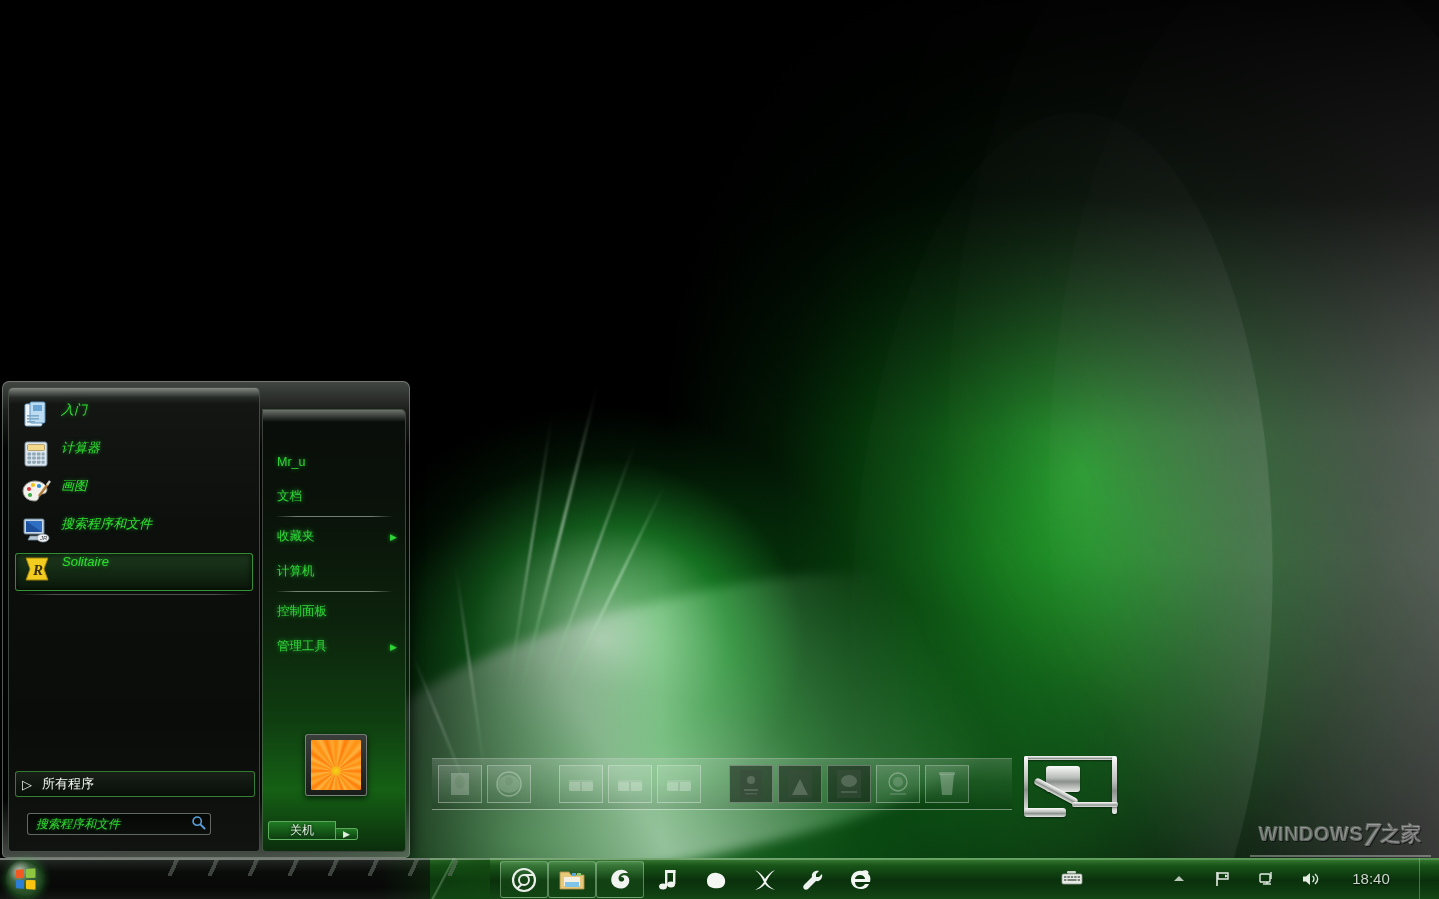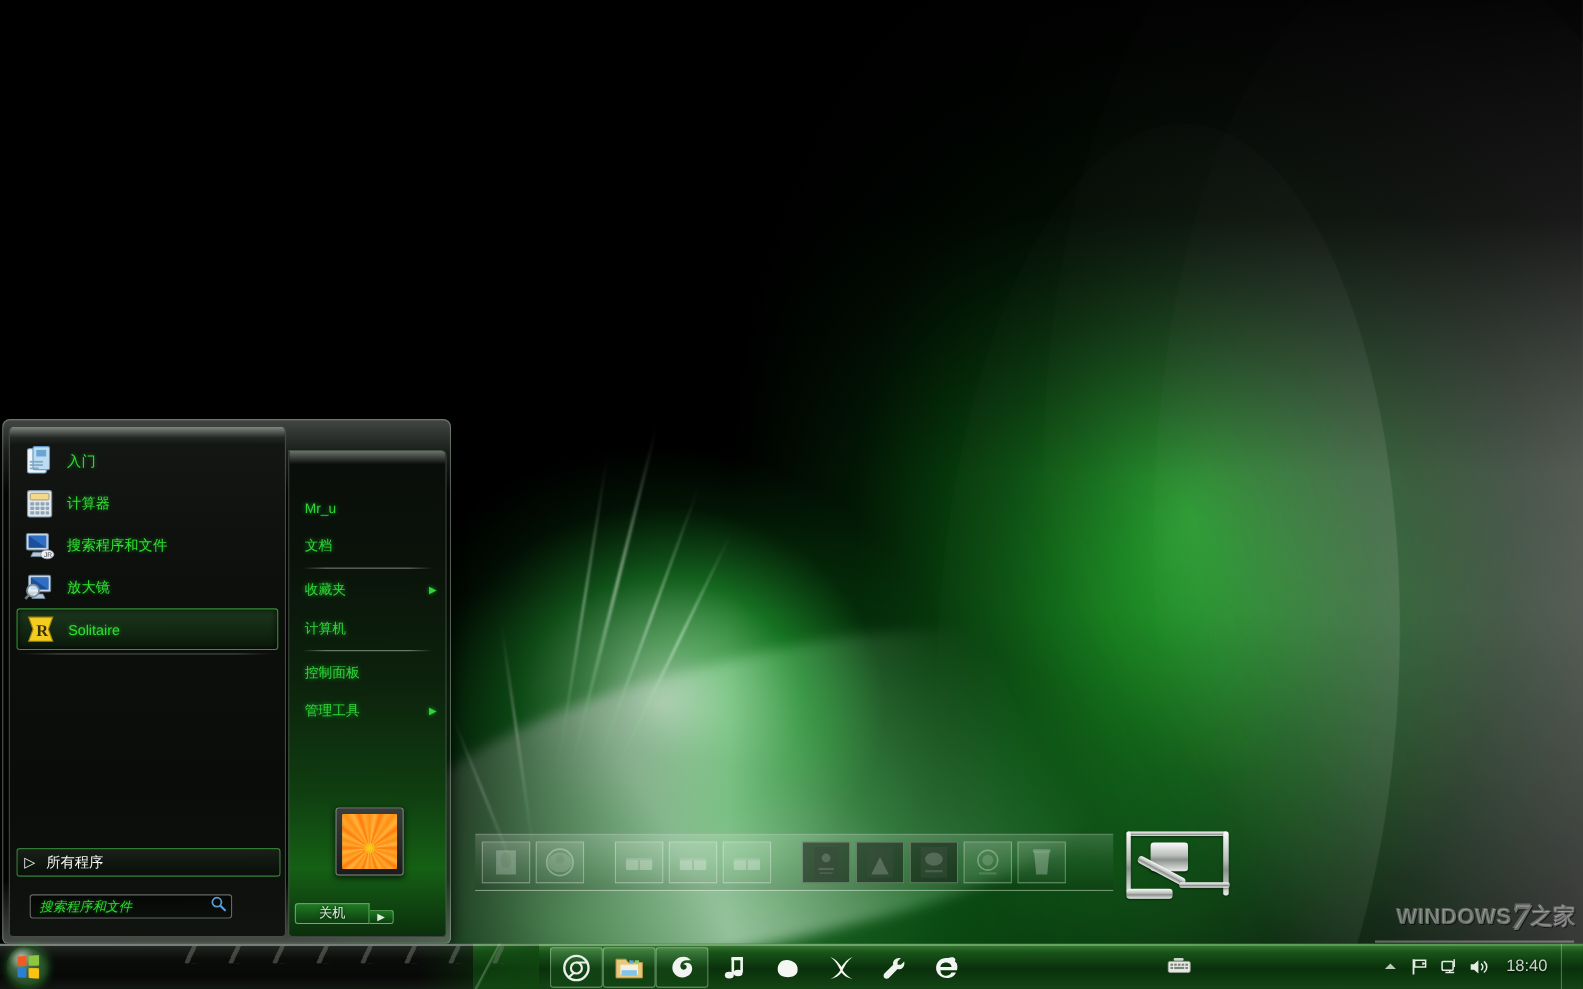--- a/index.html
+++ b/index.html
@@ -122,22 +122,23 @@
     overflow: hidden;
   }
   .sm-left-top-gloss {
     position: absolute; left: 0; top: 0; right: 0; height: 16px;
     background: linear-gradient(180deg, rgba(190,196,190,0.65), rgba(90,96,90,0.25) 60%, rgba(0,0,0,0));
   }
   .sm-items { position: absolute; left: 0; top: 13px; right: 0; }
   .sm-item {
     position: relative;
     height: 38px;
-    display: flex; align-items: center;
+    display: flex; align-items: flex-start;
     padding-left: 12px;
+    font-style: italic;
   }
   .sm-item .ico {
     width: 30px; height: 30px; flex: 0 0 30px;
     margin-right: 10px;
     position: relative;
   }
   .sm-item .lbl {
     font-size: 13px;
     color: #2ee02e;
     text-shadow: 0 0 4px rgba(40,230,60,0.55);
@@ -373,21 +374,21 @@
     border: 1px solid rgba(200,235,200,0.40);
     border-radius: 3px;
   }
   #tb-lang {
     position: absolute; left: 1058px; top: 10px;
     width: 28px; height: 20px;
     display: flex; align-items: center; justify-content: center;
   }
   #tray {
     position: absolute; right: 8px; top: 0; height: 41px;
-    display: flex; align-items: center; gap: 3px;
+    display: flex; align-items: center; gap: 20px;
   }
   .tray-icon {
     width: 24px; height: 28px;
     display: flex; align-items: center; justify-content: center;
   }
   #tb-clock {
     font-size: 15px; color: #c9d6c9;
     min-width: 52px; text-align: center;
     text-shadow: 0 1px 2px rgba(0,0,0,0.9);
     padding-left: 4px;
@@ -395,21 +396,21 @@
   #tb-showdesk {
     width: 12px; height: 41px;
     border-left: 1px solid rgba(200,220,200,0.35);
     margin-left: 4px;
   }
 
   
   #watermark {
     position: absolute; left: 1248px; top: 816px;
     width: 185px; z-index: 30;
-    text-align: right;
+    text-align: center;
     pointer-events: none;
   }
   #watermark .wm-main {
     font-size: 20px; font-weight: bold; letter-spacing: 0.5px;
     color: rgba(255,255,255,0.35);
     text-shadow: 1px 1px 0 rgba(0,0,0,0.55), -1px -1px 0 rgba(255,255,255,0.25);
     white-space: nowrap;
   }
   #watermark .wm-main .seven {
     font-family: "Liberation Serif", serif;
@@ -606,48 +607,49 @@
                 <rect x="15.9" y="21.7" width="3.6" height="3" rx="0.6"></rect>
                 <rect x="20.6" y="21.7" width="3" height="3" rx="0.6"></rect>
               </g>
             </svg>
           </span>
           <span class="lbl">计算器</span>
         </div>
 
 
 
+        <div class="sm-item">
+          <span class="ico">
+            <svg class="g-ico" viewBox="0 0 30 30">
+              <path d="M14 24 C6 24 2 19 2 14 C2 8 8 4 14 4 C21 4 26 8 26 13 C26 16 23 17 21 17 C19 17 18 18 18 19.5 C18 22 16 24 14 24 Z" fill="#f2f1ec" stroke="#8d8d86" stroke-width="1"></path>
+              <circle cx="8" cy="12" r="2.1" fill="#d93b3b"></circle>
+              <circle cx="12" cy="8" r="2.1" fill="#f2c21a"></circle>
+              <circle cx="18" cy="9" r="2.1" fill="#2f8fd6"></circle>
+              <circle cx="9" cy="18" r="2.1" fill="#3faa46"></circle>
+              <path d="M18 19 L27 7" stroke="#b07a34" stroke-width="2.4"></path>
+              <path d="M26 8 L29 4" stroke="#d8d8d2" stroke-width="2.4"></path>
+            </svg>
+          </span>
+          <span class="lbl">画图</span>
+        </div>
 
         <div class="sm-item">
           <span class="ico">
             <svg class="g-ico" viewBox="0 0 30 30">
               <rect x="3" y="4" width="20" height="15" rx="1.5" fill="#c9d8e6" stroke="#6d8598" stroke-width="1"></rect>
               <rect x="5" y="6" width="16" height="11" fill="#1c4f9c"></rect>
               <path d="M5 6 L21 6 L21 17 Z" fill="#2e6fc4"></path>
               <path d="M9 21 L17 21 L19 25 L7 25 Z" fill="#b9c8d6" stroke="#6d8598" stroke-width="0.8"></path>
               <ellipse cx="22" cy="23" rx="6" ry="4" fill="#edf1f4" stroke="#8d9aa5" stroke-width="0.8"></ellipse>
               <text x="19" y="25" font-size="6" fill="#3a3a3a" font-family="sans-serif">JR</text>
             </svg>
           </span>
           <span class="lbl">搜索程序和文件</span>
         </div>
 
-        <div class="sm-item">
-          <span class="ico">
-            <svg class="g-ico" viewBox="0 0 30 30">
-              <rect x="5" y="4" width="20" height="15" rx="1.5" fill="#c9d8e6" stroke="#6d8598" stroke-width="1"></rect>
-              <rect x="7" y="6" width="16" height="11" fill="#1c4f9c"></rect>
-              <path d="M7 6 L23 6 L23 17 Z" fill="#2e6fc4"></path>
-              <path d="M10 21 L18 21 L20 25 L8 25 Z" fill="#b9c8d6" stroke="#6d8598" stroke-width="0.8"></path>
-              <circle cx="9" cy="18" r="5.5" fill="rgba(230,245,255,0.85)" stroke="#7f8b95" stroke-width="1.6"></circle>
-              <path d="M5.2 22 L2 25.5" stroke="#6a7680" stroke-width="2.4"></path>
-            </svg>
-          </span>
-          <span class="lbl">放大镜</span>
-        </div>
 
 
         <div class="sm-item sel">
           <span class="ico">
             <svg class="g-ico" viewBox="0 0 30 30">
               <path d="M4 4 L26 4 L22 15 L26 26 L4 26 L8 15 Z" fill="#f2cc1e" stroke="#9c8208" stroke-width="1"></path>
               <text x="11" y="21" font-size="15" font-family="serif" fill="#3a3005" font-weight="bold">R</text>
             </svg>
           </span>
           <span class="lbl">Solitaire</span>

